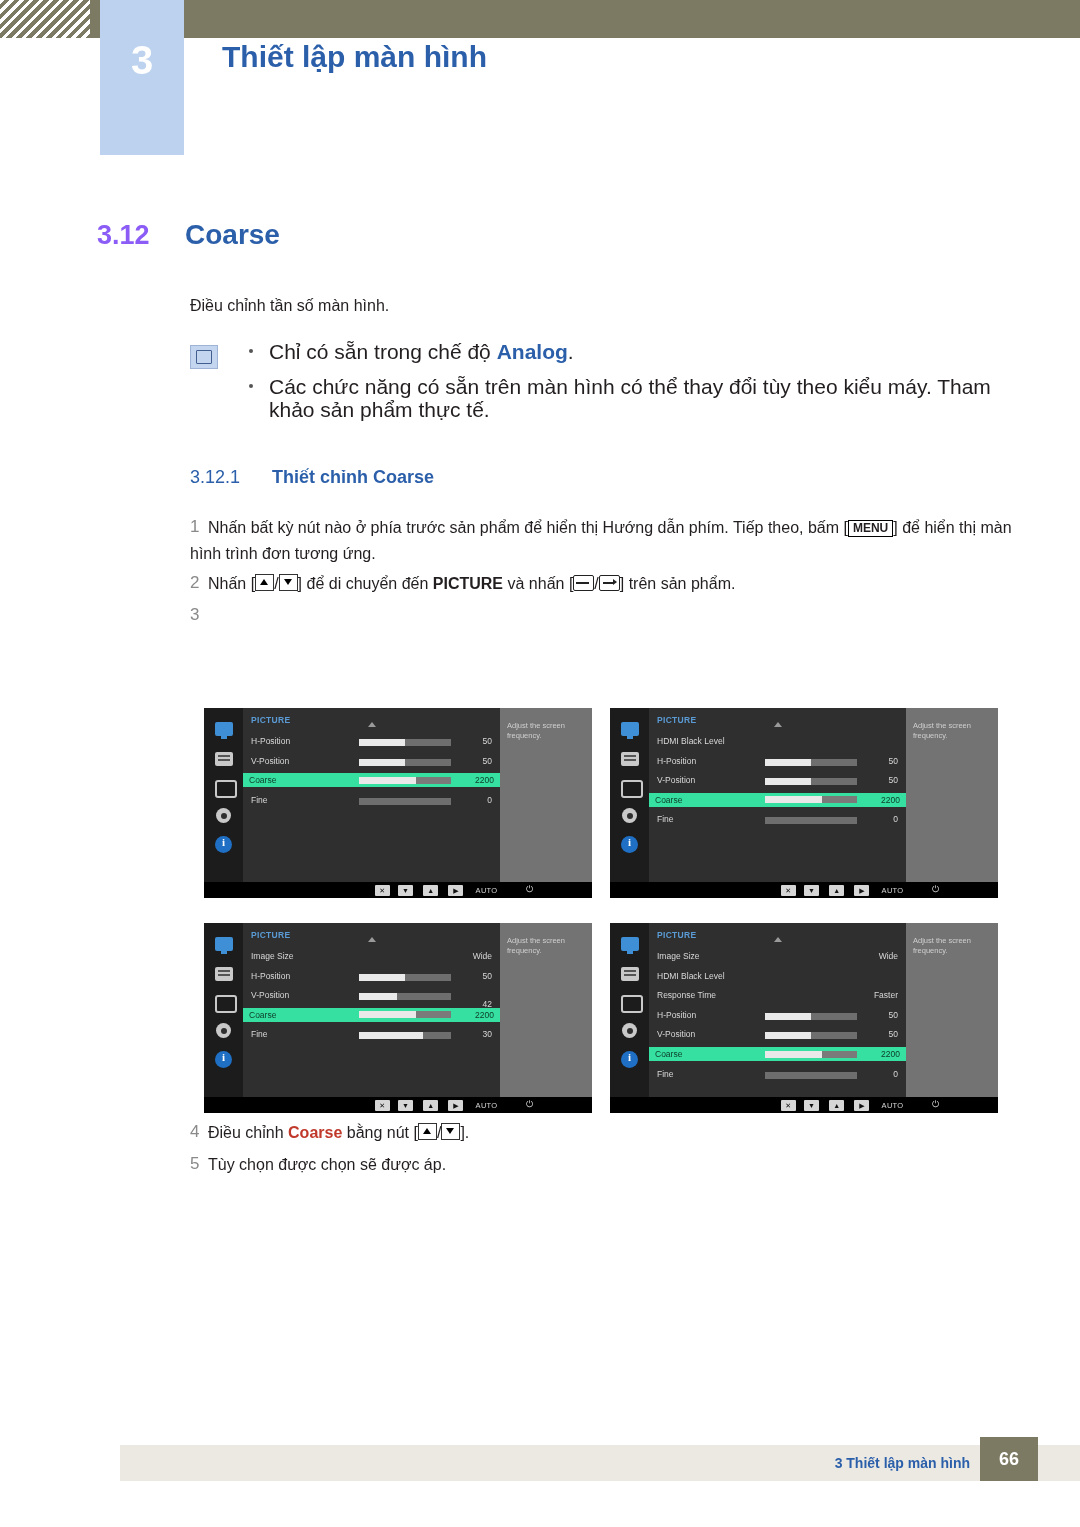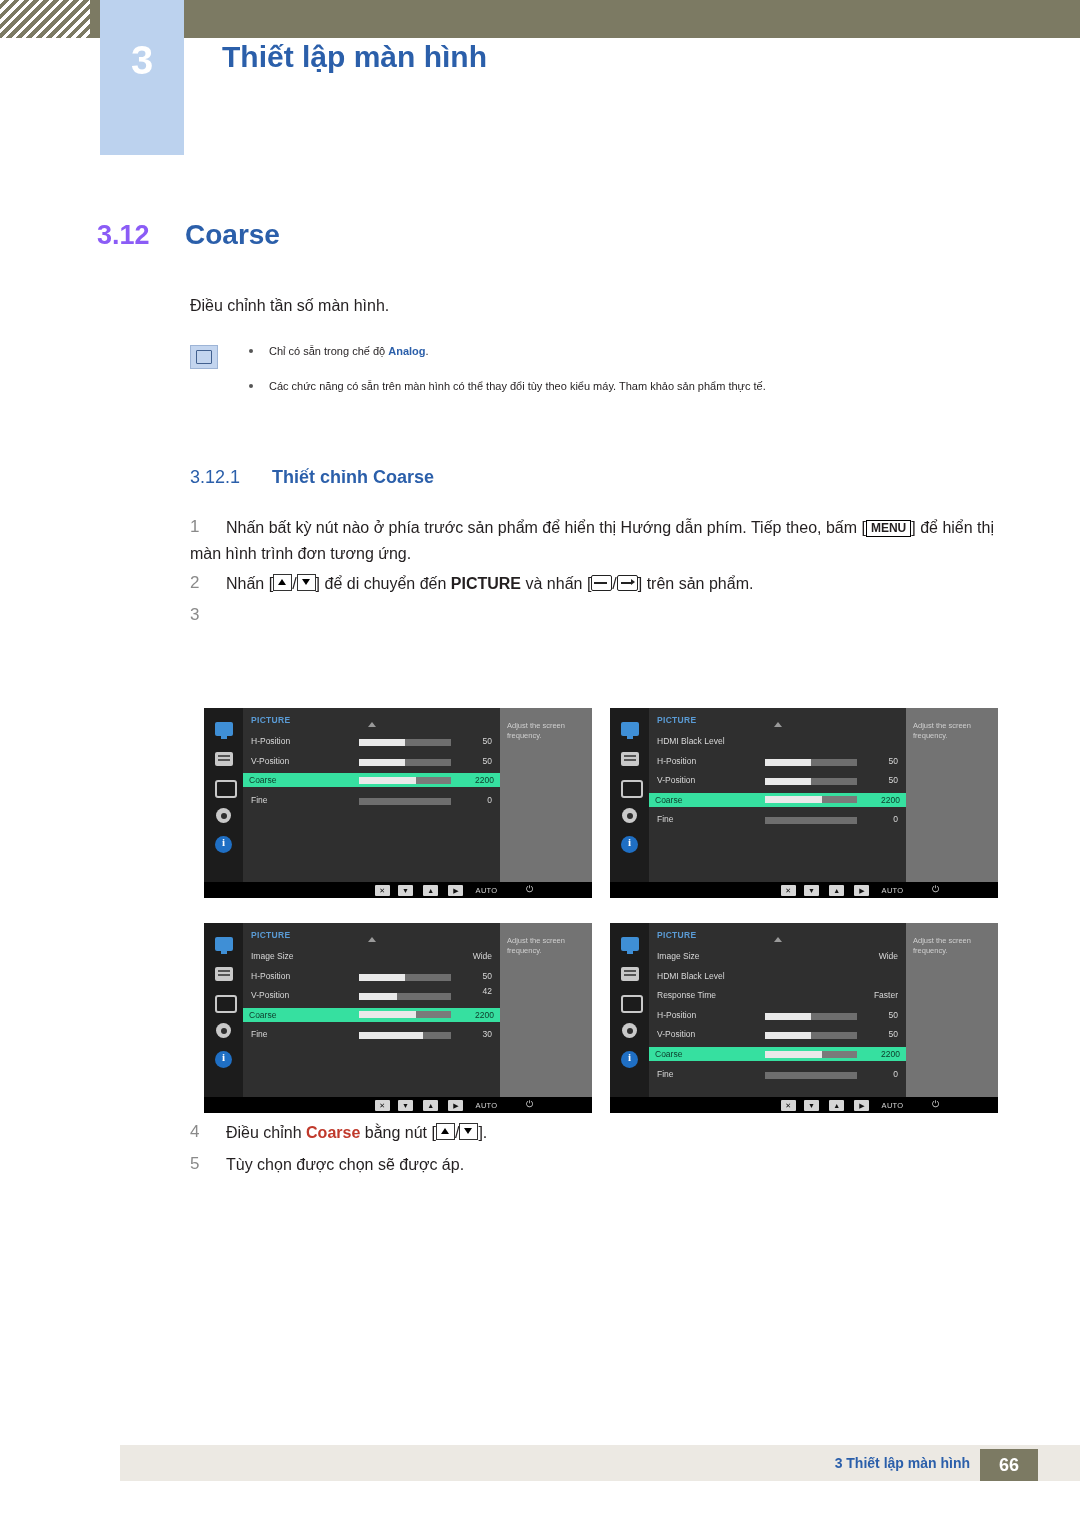--- a/index.html
+++ b/index.html
@@ -22,33 +22,33 @@
   .sec-num{position:absolute;left:97px;top:220px;font-size:27px;font-weight:bold;color:#8b5cf6;letter-spacing:0px;}
   .sec-title{position:absolute;left:185px;top:219px;font-size:28px;font-weight:bold;color:#2b5faa;}
 
   .intro{position:absolute;left:190px;top:297px;font-size:16px;color:#231f20;}
 
   
   .note-icon{position:absolute;left:190px;top:345px;width:26px;height:22px;background:#c3d5ef;border:1px solid #9db4d6;}
   .note-icon:after{content:"";position:absolute;left:5px;top:4px;width:14px;height:12px;
      border:1.5px solid #41608f;border-radius:1px;}
   .note-list{position:absolute;left:245px;top:340px;width:770px;}
-  .note-li{position:relative;font-size:11px;line-height:23px;color:#231f20;margin-bottom:12px;padding-left:24px;}
+  .note-li{position:relative;font-size:21px;line-height:23px;color:#231f20;margin-bottom:12px;padding-left:24px;}
   .note-li .dot{position:absolute;left:4px;top:9px;width:4px;height:4px;border-radius:50%;background:#555;}
   .b-blue{color:#2b5faa;font-weight:bold;}
 
   
   .sub-num{position:absolute;left:190px;top:467px;font-size:18px;font-weight:normal;color:#2b5faa;}
   .sub-title{position:absolute;left:272px;top:467px;font-size:18px;font-weight:bold;color:#2b5faa;}
 
   
   .steps{position:absolute;left:190px;top:515px;width:830px;}
   .step{position:relative;margin-bottom:4px;min-height:28px;}
   .step .n{position:absolute;left:0;top:2px;width:26px;text-align:left;font-size:17px;color:#8a8a8a;}
-  .step .t{margin-left:36px;font-size:16px;line-height:26px;color:#231f20;}
+  .step .t{margin-left:18px;font-size:16px;line-height:26px;color:#231f20;}
   .kbd{display:inline-block;border:1px solid #000;padding:0 4px;font-size:12px;font-weight:bold;
         line-height:15px;vertical-align:1px;}
   .arrow-box{display:inline-block;width:17px;height:15px;border:1px solid #333;background:#fff;
         vertical-align:-2px;position:relative;}
   .arrow-box.up:after{content:"";position:absolute;left:4px;top:4px;border-left:4px solid transparent;
         border-right:4px solid transparent;border-bottom:6px solid #000;}
   .arrow-box.down:after{content:"";position:absolute;left:4px;top:4px;border-left:4px solid transparent;
         border-right:4px solid transparent;border-top:6px solid #000;}
   .ebox{display:inline-block;width:19px;height:14px;border:1.4px solid #222;border-radius:2px;
         vertical-align:-2px;position:relative;background:#fff;}
@@ -91,21 +91,21 @@
   .ic-sys{width:18px;height:14px;border:2px solid #c9c9c9;border-radius:3px;}
   .ic-gear{width:15px;height:15px;border-radius:50%;background:#c9c9c9;left:12px;}
   .ic-gear:after{content:"";position:absolute;left:4.5px;top:4.5px;width:6px;height:6px;border-radius:50%;background:#2f2f2f;}
   .ic-info{width:17px;height:17px;border-radius:50%;background:#1f6fc4;left:11px;}
   .ic-info:after{content:"i";position:absolute;left:0;right:0;top:0px;text-align:center;font-size:11px;
      font-weight:bold;color:#fff;font-family:"Liberation Serif",serif;}
 
   
   .foot-bar{position:absolute;left:120px;bottom:46px;width:960px;height:36px;background:#ece9e3;}
   .foot-txt{position:absolute;right:110px;bottom:56px;font-size:14px;font-weight:bold;color:#2b5faa;}
-  .foot-pagebox{position:absolute;right:42px;bottom:46px;width:58px;height:32px;background:#7c7a63;
+  .foot-pagebox{position:absolute;right:42px;bottom:46px;width:58px;height:44px;background:#7c7a63;
       color:#fff;font-size:18px;font-weight:bold;display:flex;align-items:center;justify-content:center;}
 </style>
 </head>
 <body>
 
 <div class="hdr">
   <div class="hdr-hatch"></div>
 </div>
 <div class="chapnum-box"></div>
 <div class="chapnum">3</div>
@@ -262,21 +262,21 @@
         <div class="row-val" style="right:8px;top:28px">Wide</div>
         <div class="row-label" style="left:8px;top:47.6px">H-Position</div>
         <div class="bar" style="left:115.65px;top:50.6px;width:92.52px">
           <div class="fill" style="width:50%"></div>
         </div>
         <div class="row-val" style="right:8px;top:47.6px">50</div>
         <div class="row-label" style="left:8px;top:67.2px">V-Position</div>
         <div class="bar" style="left:115.65px;top:70.2px;width:92.52px">
           <div class="fill" style="width:42%"></div>
         </div>
-        <div class="row-val" style="right:8px;top:63px">42</div>
+        <div class="row-val" style="right:8px;top:76px">42</div>
         <div class="rowsel" style="left:0;top:84.80000000000001px;width:257px;height:14px">
           <span class="lab">Coarse</span>
           <span class="val">2200</span>
           <span class="bar2" style="left:115.65px;top:3.5px;width:92.52px">
             <span class="f2" style="width:62%"></span>
           </span>
         </div>
         <div class="row-label" style="left:8px;top:106.4px">Fine</div>
         <div class="bar" style="left:115.65px;top:109.4px;width:92.52px">
           <div class="fill" style="width:70%"></div>

